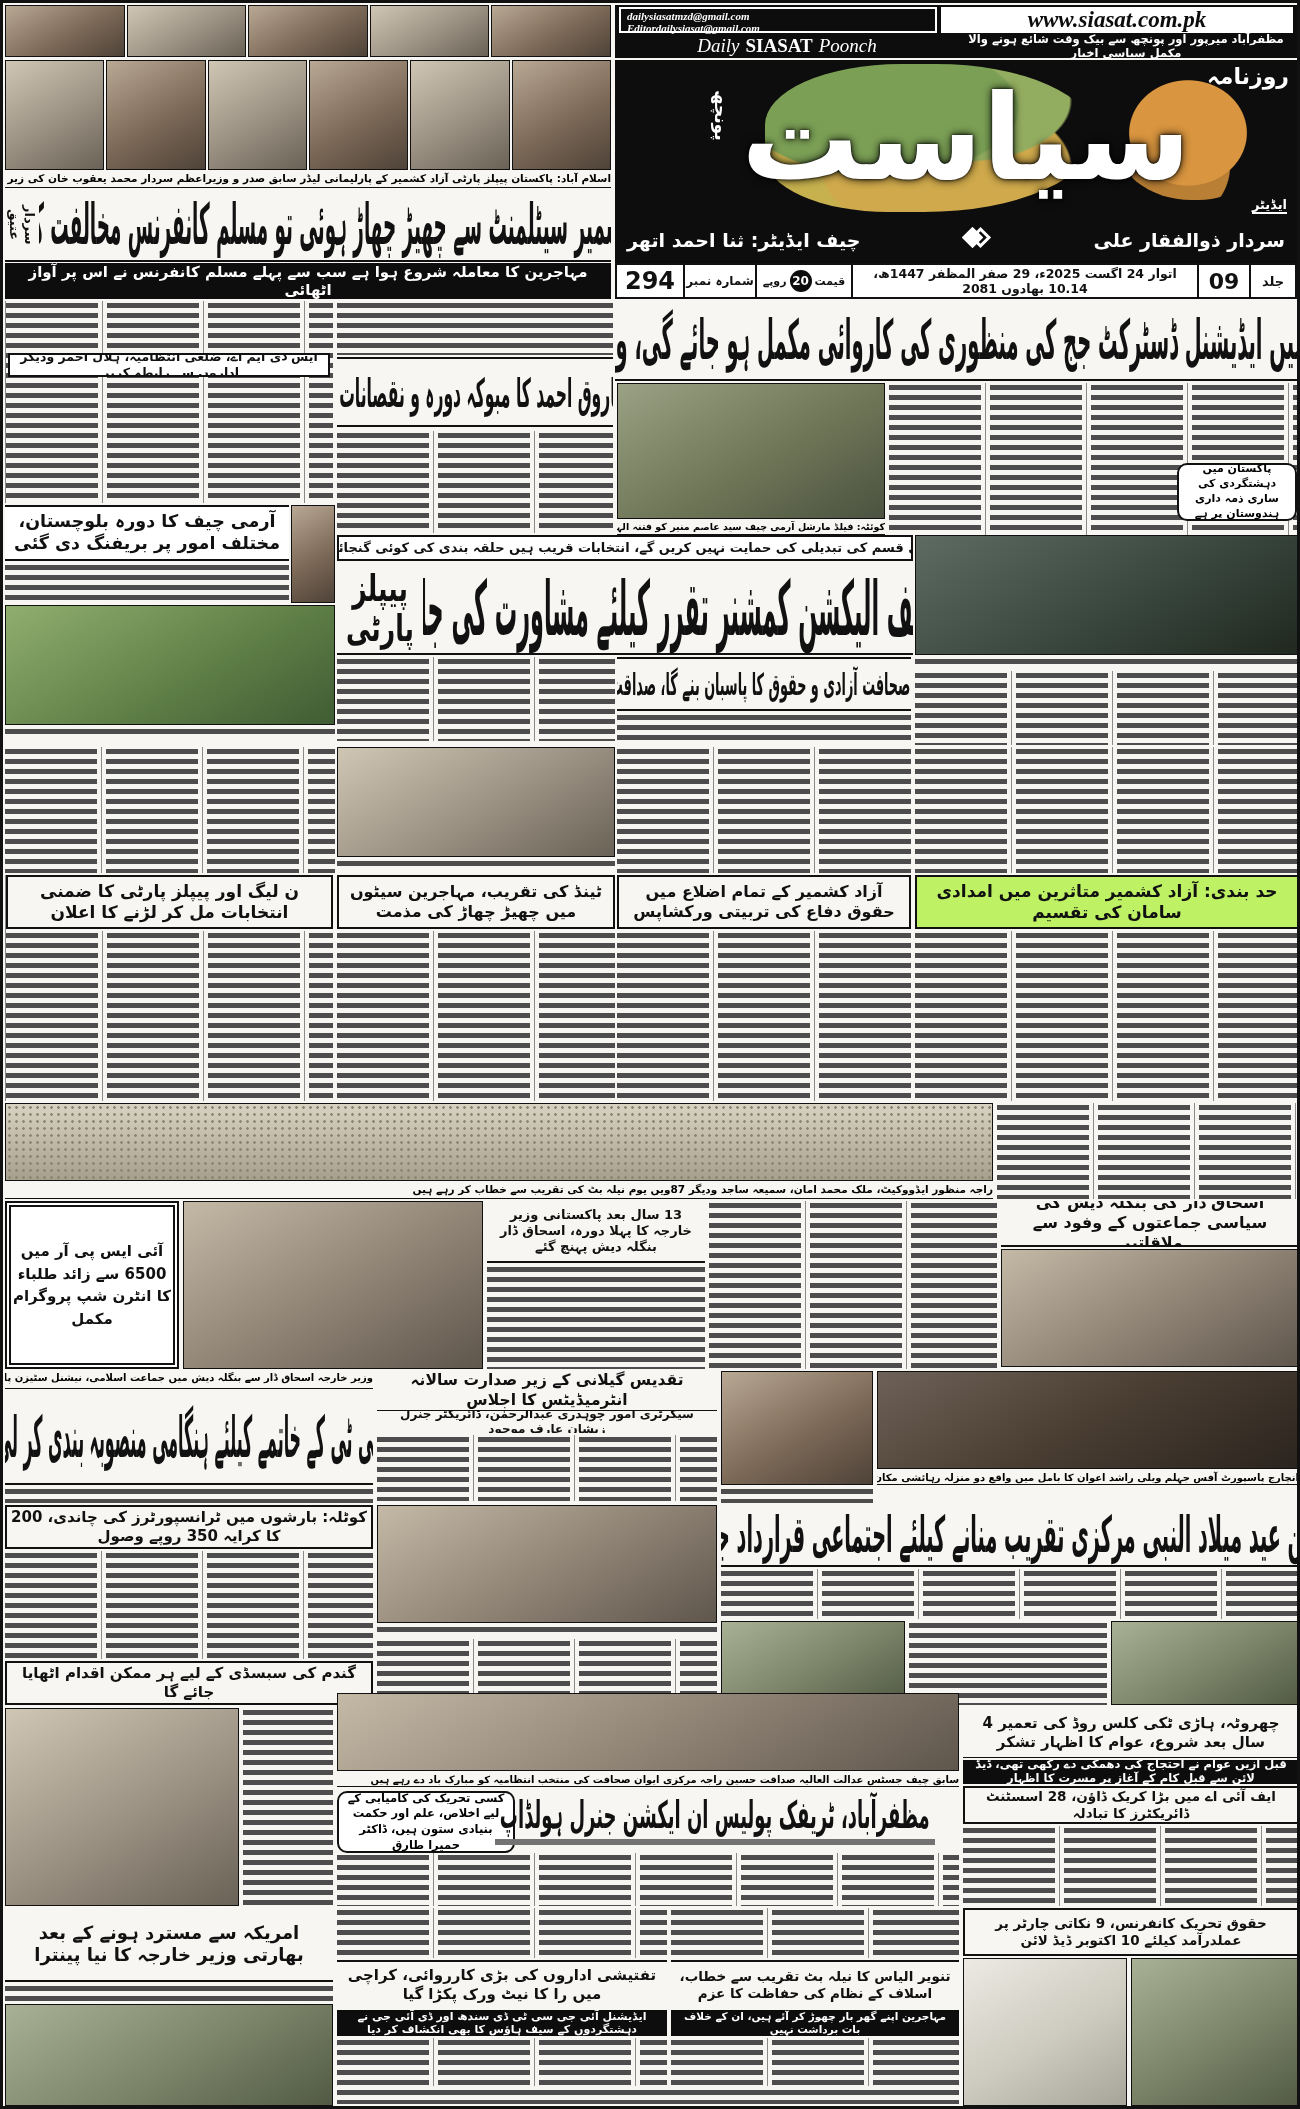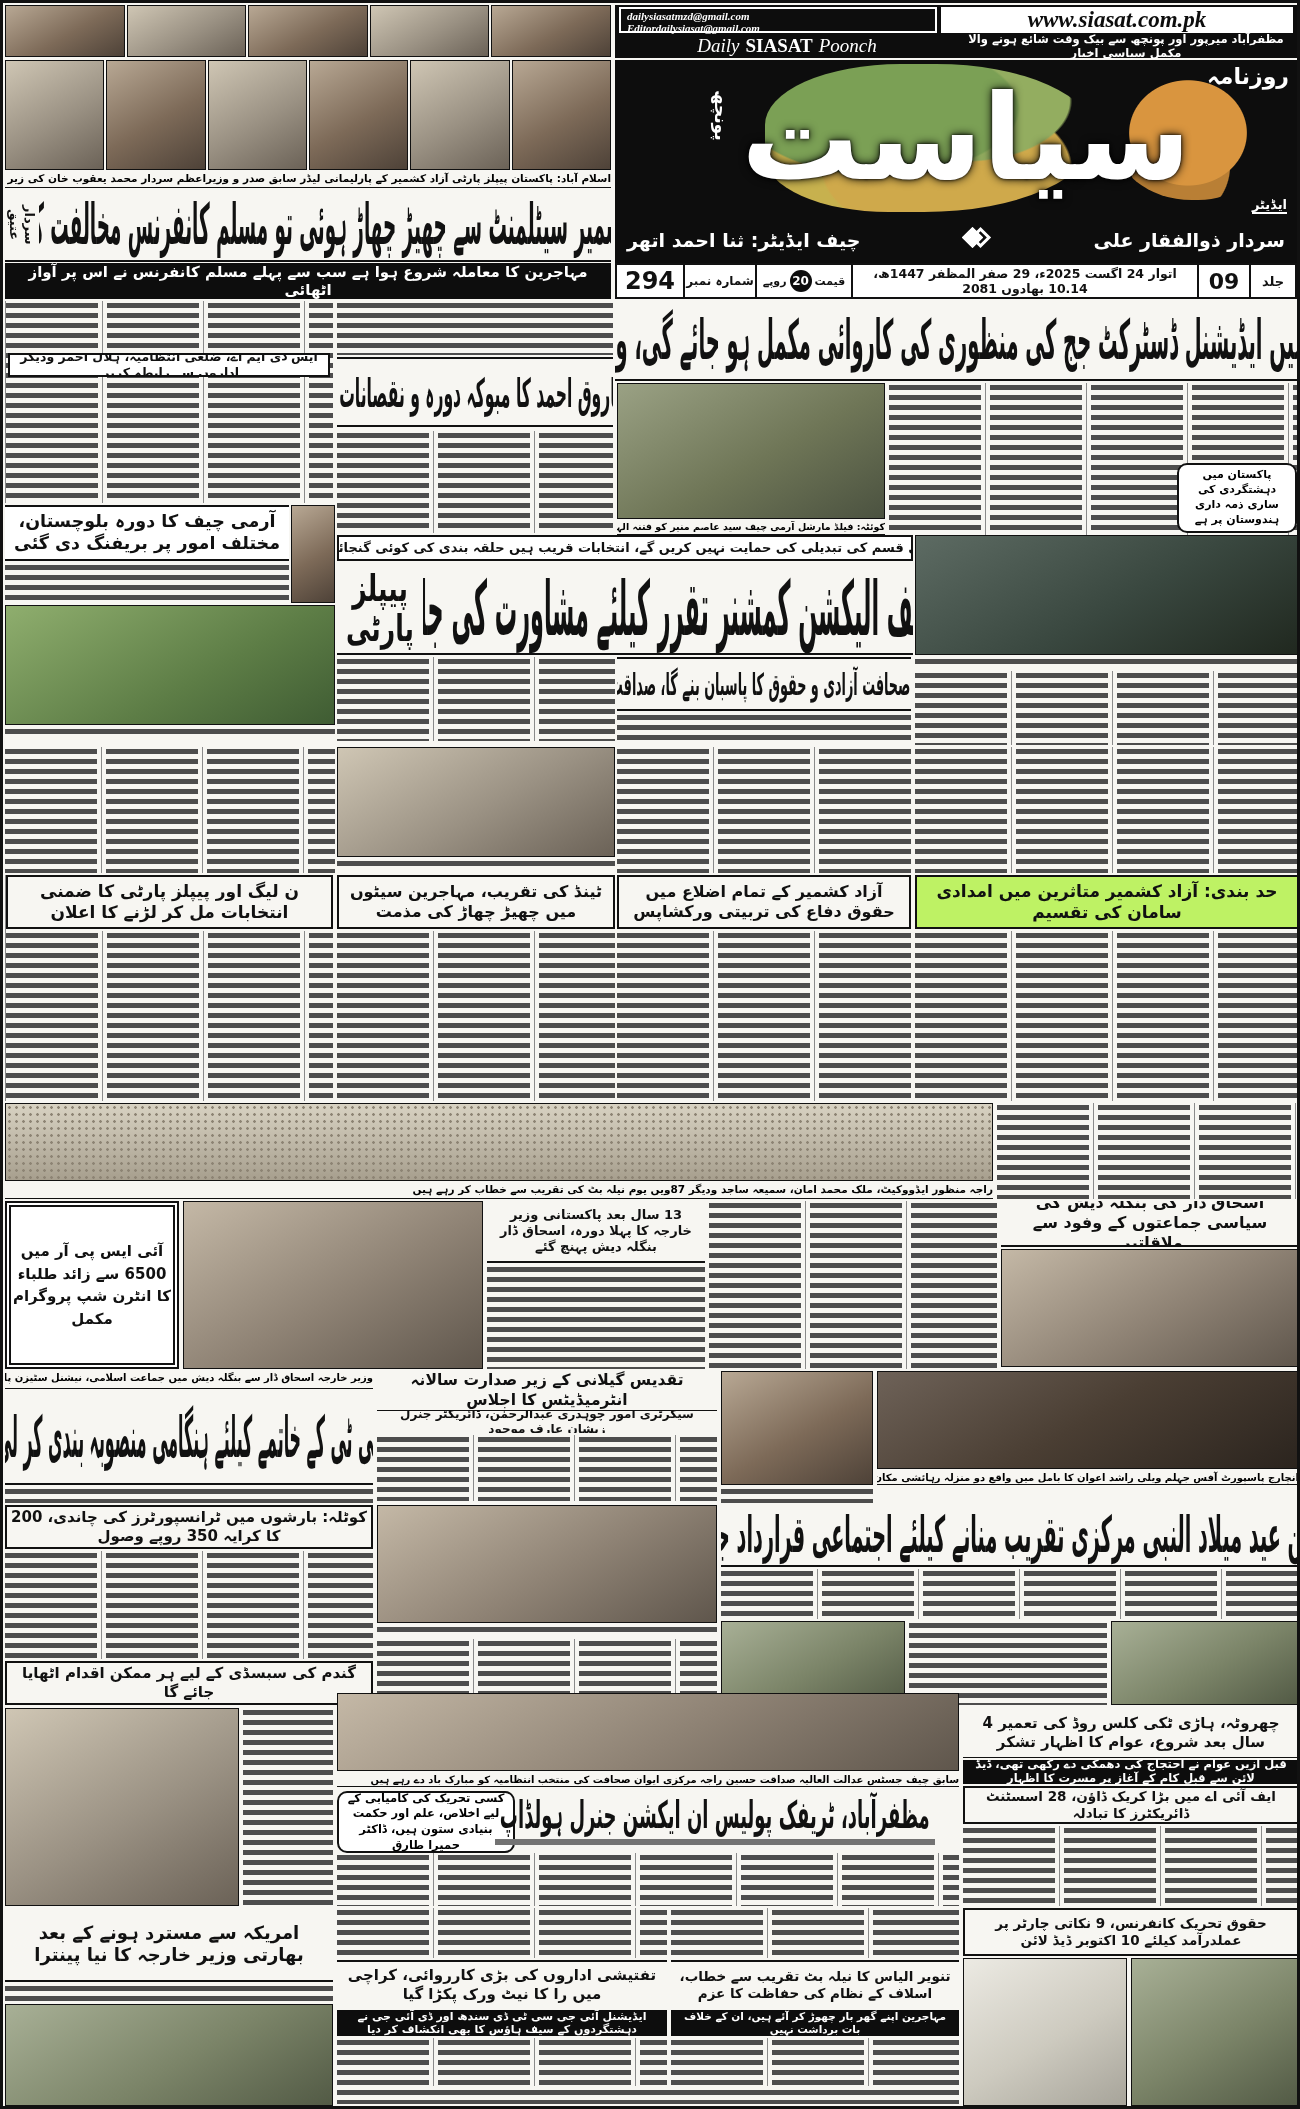--- a/index.html
+++ b/index.html
@@ -119,21 +119,21 @@
   <div class="ab" style="left:334px;top:298px;width:276px;height:232px">
     <div class="ab ft" style="left:0;top:0;width:276px;height:54px"></div>
     <div class="ab fit u" style="left:0;top:56px;width:276px;height:70px;border-top:2px solid #111;border-bottom:2px solid #111">
       <span style="font-size:19px;transform:scaleX(0.82) scaleY(2.1)">خواجہ فاروق احمد کا مبوکہ دورہ و نقصانات کا جائزہ</span>
     </div>
     <div class="ab ftc" style="left:0;top:130px;width:276px;height:102px"></div>
   </div>
   <div class="ab ph pC" style="left:614px;top:380px;width:268px;height:136px"></div>
   <div class="ab cap" style="left:614px;top:518px;width:268px;height:14px;font-size:9.5px">کوئٹہ: فیلڈ مارشل آرمی چیف سید عاصم منیر کو فتنہ الہندوستان کیخلاف کامیاب آپریشن پر بریفنگ دی جا رہی ہے</div>
   <div class="ab ftc" style="left:886px;top:380px;width:410px;height:152px">
-    <div class="ab qb" style="right:2px;top:80px;width:120px;height:70px;font-size:11px">پاکستان میں دہشتگردی کی ساری ذمہ داری ہندوستان پر ہے</div>
+    <div class="ab qb" style="right:2px;top:80px;width:120px;height:58px;font-size:11px">پاکستان میں دہشتگردی کی ساری ذمہ داری ہندوستان پر ہے</div>
   </div>
 
   <div class="ab hd u bx" style="left:2px;top:502px;width:284px;height:56px;font-size:17.5px;border-left:none;border-right:none">آرمی چیف کا دورہ بلوچستان، مختلف امور پر بریفنگ دی گئی</div>
   <div class="ab ft" style="left:2px;top:560px;width:284px;height:40px"></div>
   <div class="ab ph pA" style="left:288px;top:502px;width:44px;height:98px"></div>
   <div class="ab bx hd u" style="left:334px;top:532px;width:576px;height:26px;font-size:13px;white-space:nowrap">مہاجرین کی بارہ نشستوں کے حوالے سے کسی قسم کی تبدیلی کی حمایت نہیں کریں گے، انتخابات قریب ہیں حلقہ بندی کی کوئی گنجائش نہیں، ہائی کمان پر مکمل اعتماد کا اظہار</div>
   <div class="ab" style="left:334px;top:560px;width:576px;height:92px;display:flex;direction:rtl;border-bottom:2px solid #111">
     <div class="fit u" style="flex:1;height:100%">
       <span style="font-size:36px;transform:scaleX(0.62) scaleY(2.1)">چیف الیکشن کمشنر تقرر کیلئے مشاورت کی جائے</span>
     </div>

